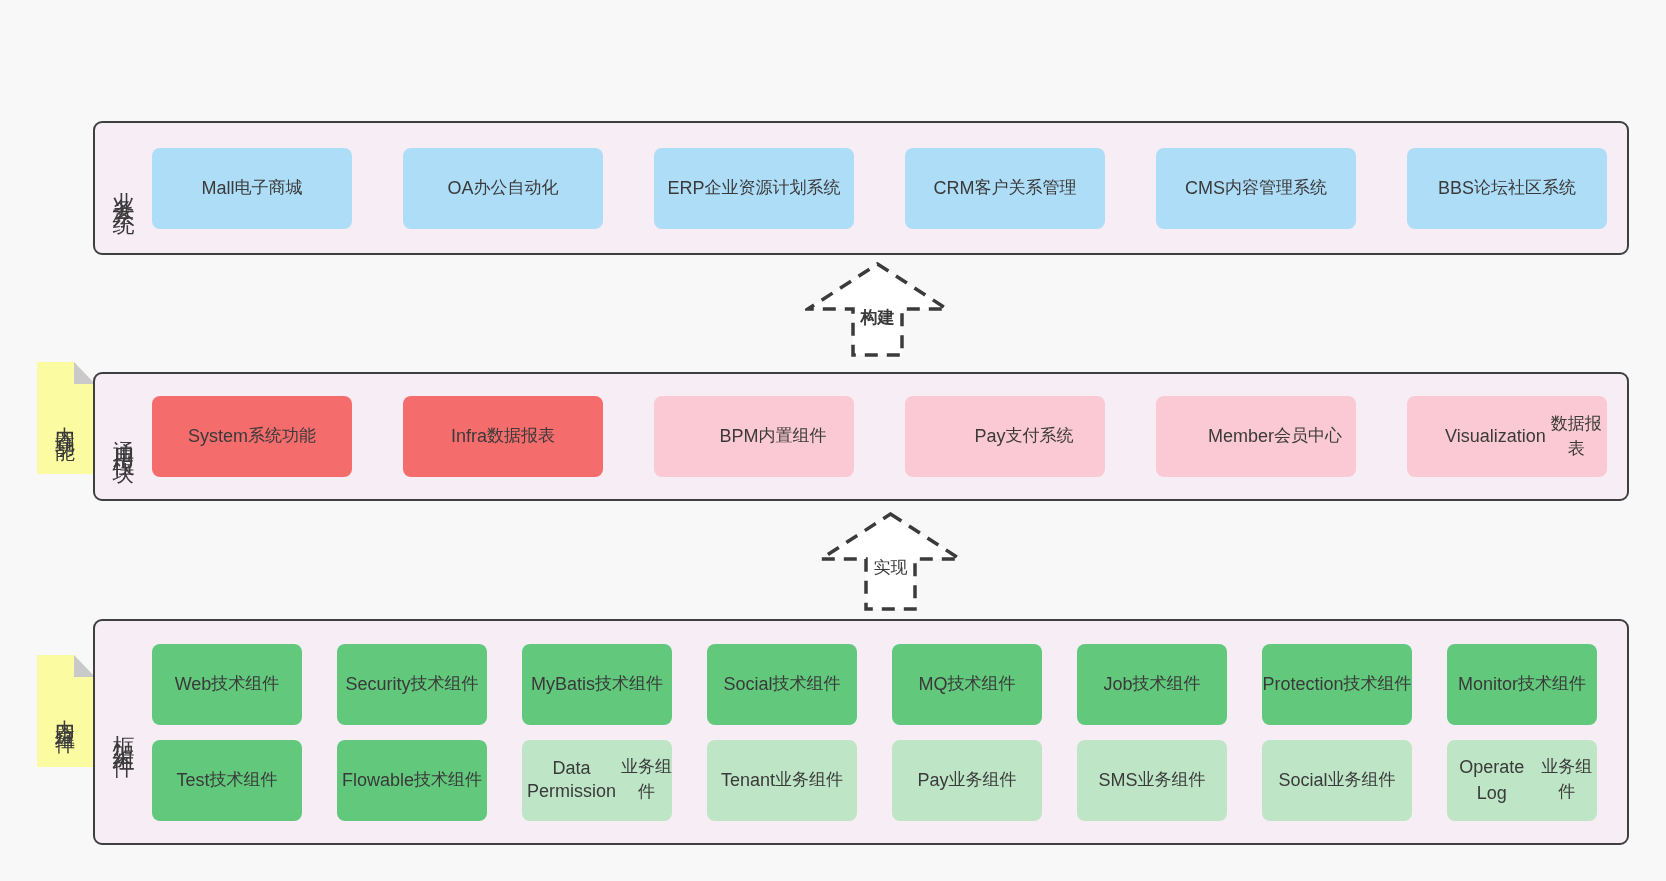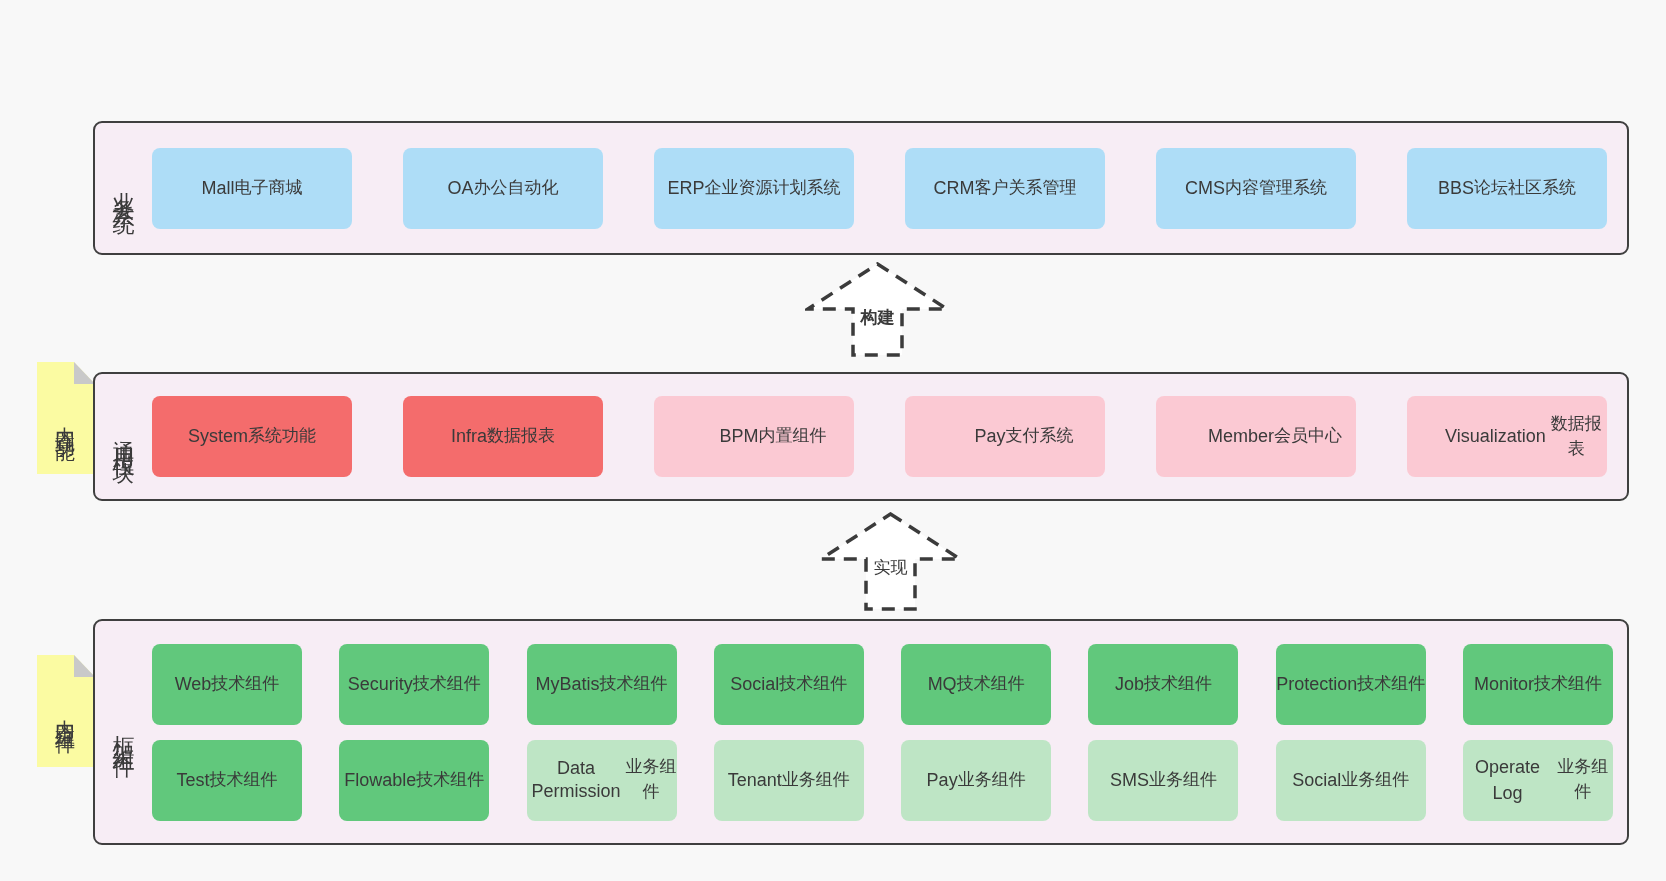--- a/index.html
+++ b/index.html
@@ -41,21 +41,21 @@
     flex:1;
     display:flex;
     justify-content:space-between;
     align-items:center;
     padding-right:20px;
   }
   .band-3 .band-boxes-col{
     flex:1;
     display:flex;flex-direction:column;justify-content:center;
     row-gap:15px;
-    padding-right:14px;
+    padding-right:30px;
   }
   .band-3 .band-boxes{padding-right:0;}
   
   .box{
     box-sizing:border-box;
     height:81px;
     border-radius:8px;
     display:flex;flex-direction:row;
     align-items:center;justify-content:center;
     text-align:center;

